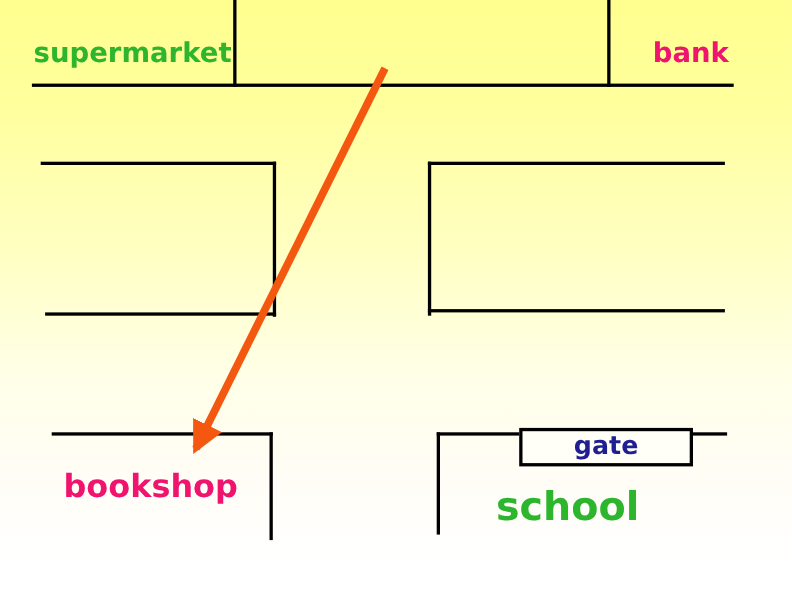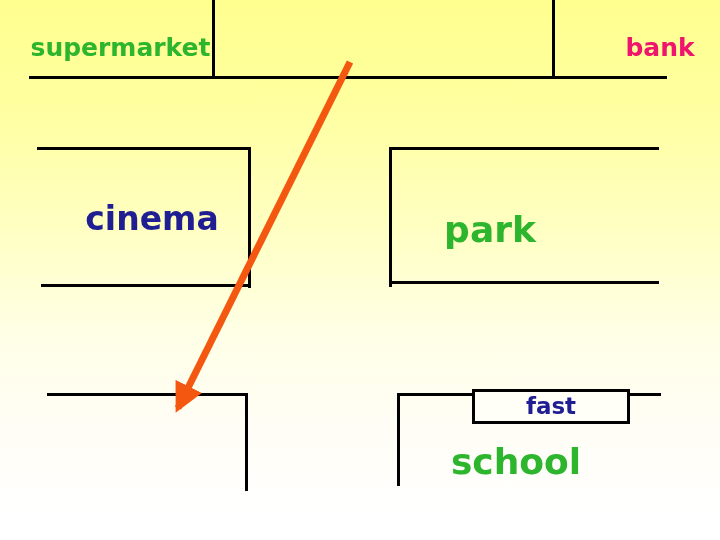--- a/index.html
+++ b/index.html
@@ -33,21 +33,21 @@
   .green { color: var(--green); }
   .navy  { color: var(--navy); }
   .pink  { color: var(--pink); }
 
   
   .ts-h  { left: 29px;  top: 76px; width: 638px; height: 3px; }
   .ts-v1 { left: 212px; top: 0;    width: 3px;   height: 79px; }
   .ts-v2 { left: 552px; top: 0;    width: 3px;   height: 79px; }
   .lbl-supermarket { left: 29px;  top: 27px; width: 183px; height: 40px; font-size: 25px; }
   .lbl-fastfood    { left: 215px; top: 24px; width: 337px; height: 42px; font-size: 27px; }
-  .lbl-bank        { left: 580px; top: 27px; width: 112px; height: 40px; font-size: 25px; padding-left: 24px; }
+  .lbl-bank        { left: 548px; top: 27px; width: 112px; height: 40px; font-size: 25px; padding-left: 24px; }
 
   
   .cin-t { left: 37px;  top: 147px; width: 214px; height: 3px; }
   .cin-r { left: 248px; top: 147px; width: 3px;   height: 141px; }
   .cin-b { left: 41px;  top: 284px; width: 210px; height: 3px; }
   .lbl-cinema { left: 52px; top: 198px; width: 200px; height: 40px; font-size: 33px; }
 
   
   .prk-t { left: 389px; top: 147px; width: 270px; height: 3px; }
   .prk-l { left: 389px; top: 147px; width: 3px;   height: 140px; }
@@ -85,34 +85,33 @@
 
   <div class="line ts-h"></div>
   <div class="line ts-v1"></div>
   <div class="line ts-v2"></div>
   <div class="lbl green lbl-supermarket">supermarket</div>
   <div class="lbl pink lbl-bank">bank</div>
 
   <div class="line cin-t"></div>
   <div class="line cin-r"></div>
   <div class="line cin-b"></div>
-  <div class="lbl navy lbl-cinema">cinema</div>
 
   <div class="line prk-t"></div>
   <div class="line prk-l"></div>
   <div class="line prk-b"></div>
-  <div class="lbl green lbl-park">park</div>
 
   <div class="line bks-t"></div>
   <div class="line bks-r"></div>
+  <div class="lbl pink lbl-bookshop">bookshop</div>
 
   <div class="line sch-t"></div>
   <div class="line sch-l"></div>
   <div class="gate-box"></div>
-  <div class="lbl navy lbl-gate">fast</div>
+  <div class="lbl navy lbl-gate">gate</div>
   <div class="lbl green lbl-school">school</div>
 
   <svg class="arrow-svg" viewBox="0 0 720 540" xmlns="http://www.w3.org/2000/svg">
     <defs>
       <marker id="ah" markerWidth="4.2" markerHeight="4.2" refX="8.2" refY="5" orient="auto" markerUnits="strokeWidth" viewBox="0 0 10 10">
         <path d="M0,0 L10,5 L0,10 z" fill="#F4570F"></path>
       </marker>
     </defs>
     <line x1="350" y1="62" x2="178" y2="408" stroke-width="7" marker-end="url(#ah)" stroke="#F4570F"></line>
   </svg>

